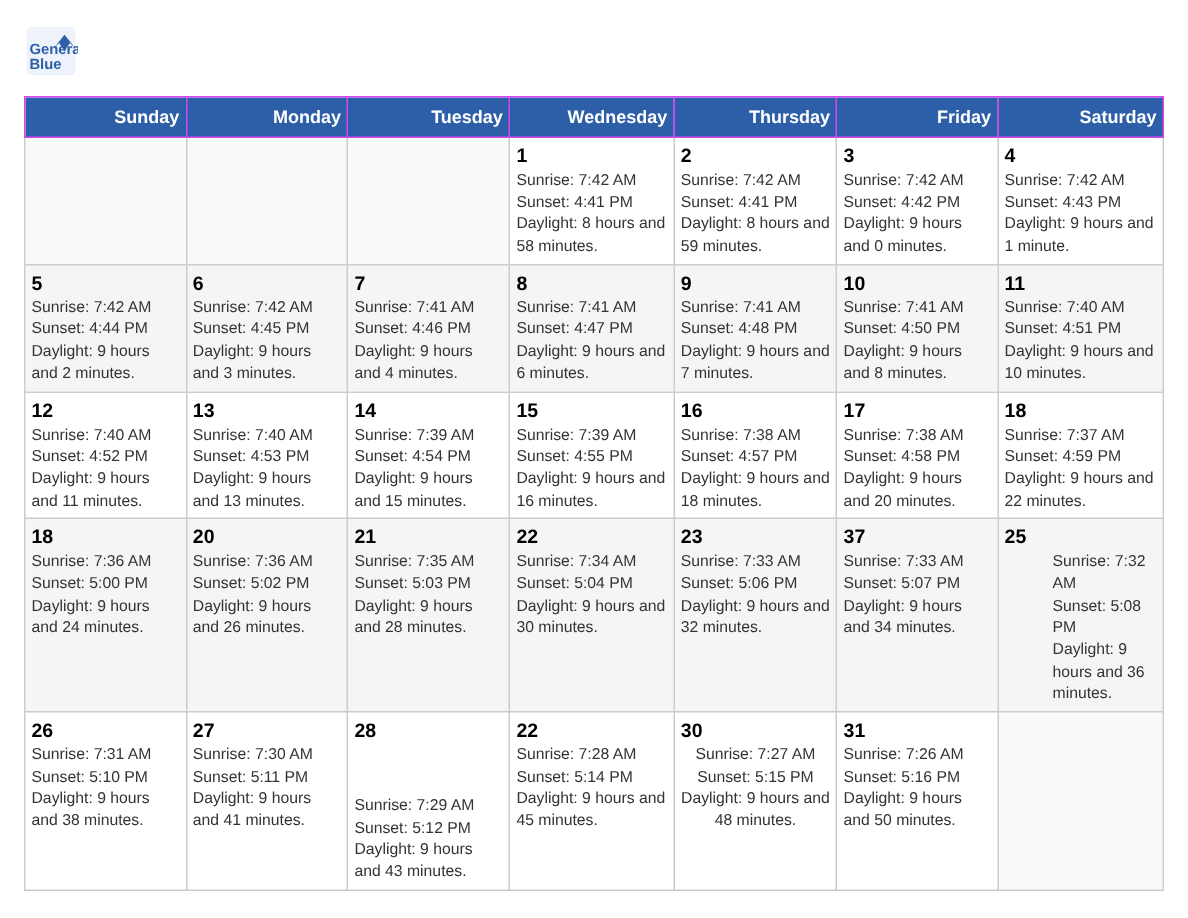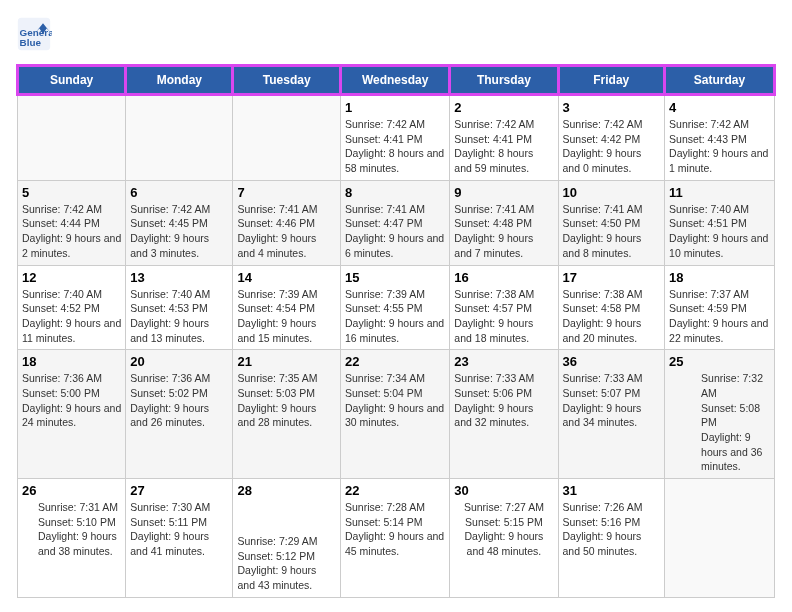--- a/index.html
+++ b/index.html
@@ -39,24 +39,24 @@
     }
     table {
       width: 100%;
       border-collapse: collapse;
       font-size: 11px;
     }
     thead tr th {
       background-color: #2c5fa8;
       color: #fff;
       padding: 6px 4px;
-      text-align: center;
+      text-align: right;
       font-size: 12px;
       font-weight: bold;
-      border: 3px solid #d946ef;
+      border: 1px solid #d946ef;
     }
     tbody tr td {
       border: 1px solid #ccc;
       vertical-align: top;
       padding: 4px;
       width: 113px;
       min-height: 80px;
       background: #fff;
     }
     tbody tr:nth-child(even) td {
@@ -254,36 +254,36 @@
 Sunset: 5:04 PM
 Daylight: 9 hours and 30 minutes.</div>
         </td>
         <td>
           <span class="day-num">23</span>
           <div class="day-info" style="white-space: pre-line;">Sunrise: 7:33 AM
 Sunset: 5:06 PM
 Daylight: 9 hours and 32 minutes.</div>
         </td>
         <td>
-          <span class="day-num">36</span>
+          <span class="day-num">37</span>
           <div class="day-info" style="white-space: pre-line;">Sunrise: 7:33 AM
 Sunset: 5:07 PM
 Daylight: 9 hours and 34 minutes.</div>
         </td>
         <td>
           <span class="day-num">25</span>
           <div class="day-info" style="white-space: pre-line; margin-left: 32px;">Sunrise: 7:32 AM
 Sunset: 5:08 PM
 Daylight: 9 hours and 36 minutes.</div>
         </td>
       </tr>
       <tr>
         <td>
           <span class="day-num">26</span>
-          <div class="day-info" style="white-space: pre-line; margin-left: 16px;">Sunrise: 7:31 AM
+          <div class="day-info" style="white-space: pre-line;">Sunrise: 7:31 AM
 Sunset: 5:10 PM
 Daylight: 9 hours and 38 minutes.</div>
         </td>
         <td>
           <span class="day-num">27</span>
           <div class="day-info" style="white-space: pre-line;">Sunrise: 7:30 AM
 Sunset: 5:11 PM
 Daylight: 9 hours and 41 minutes.</div>
         </td>
         <td>

